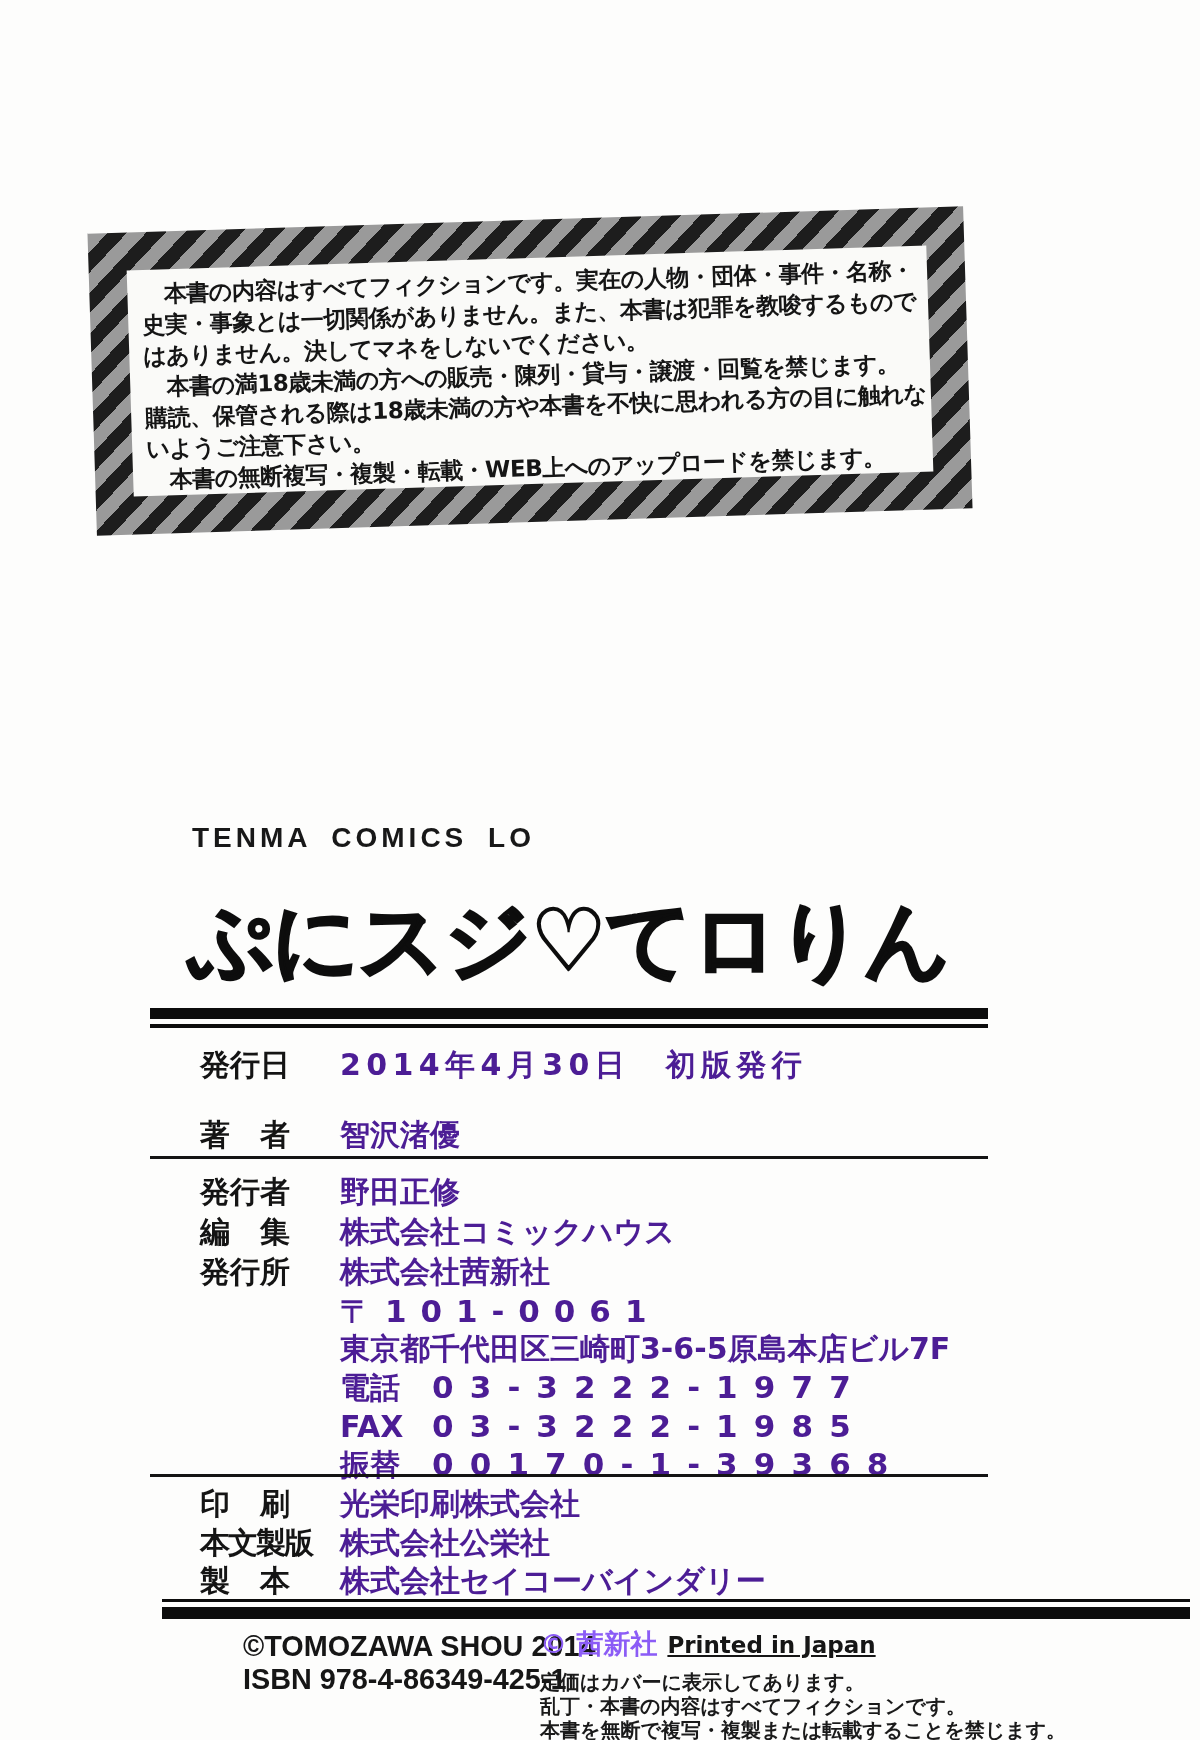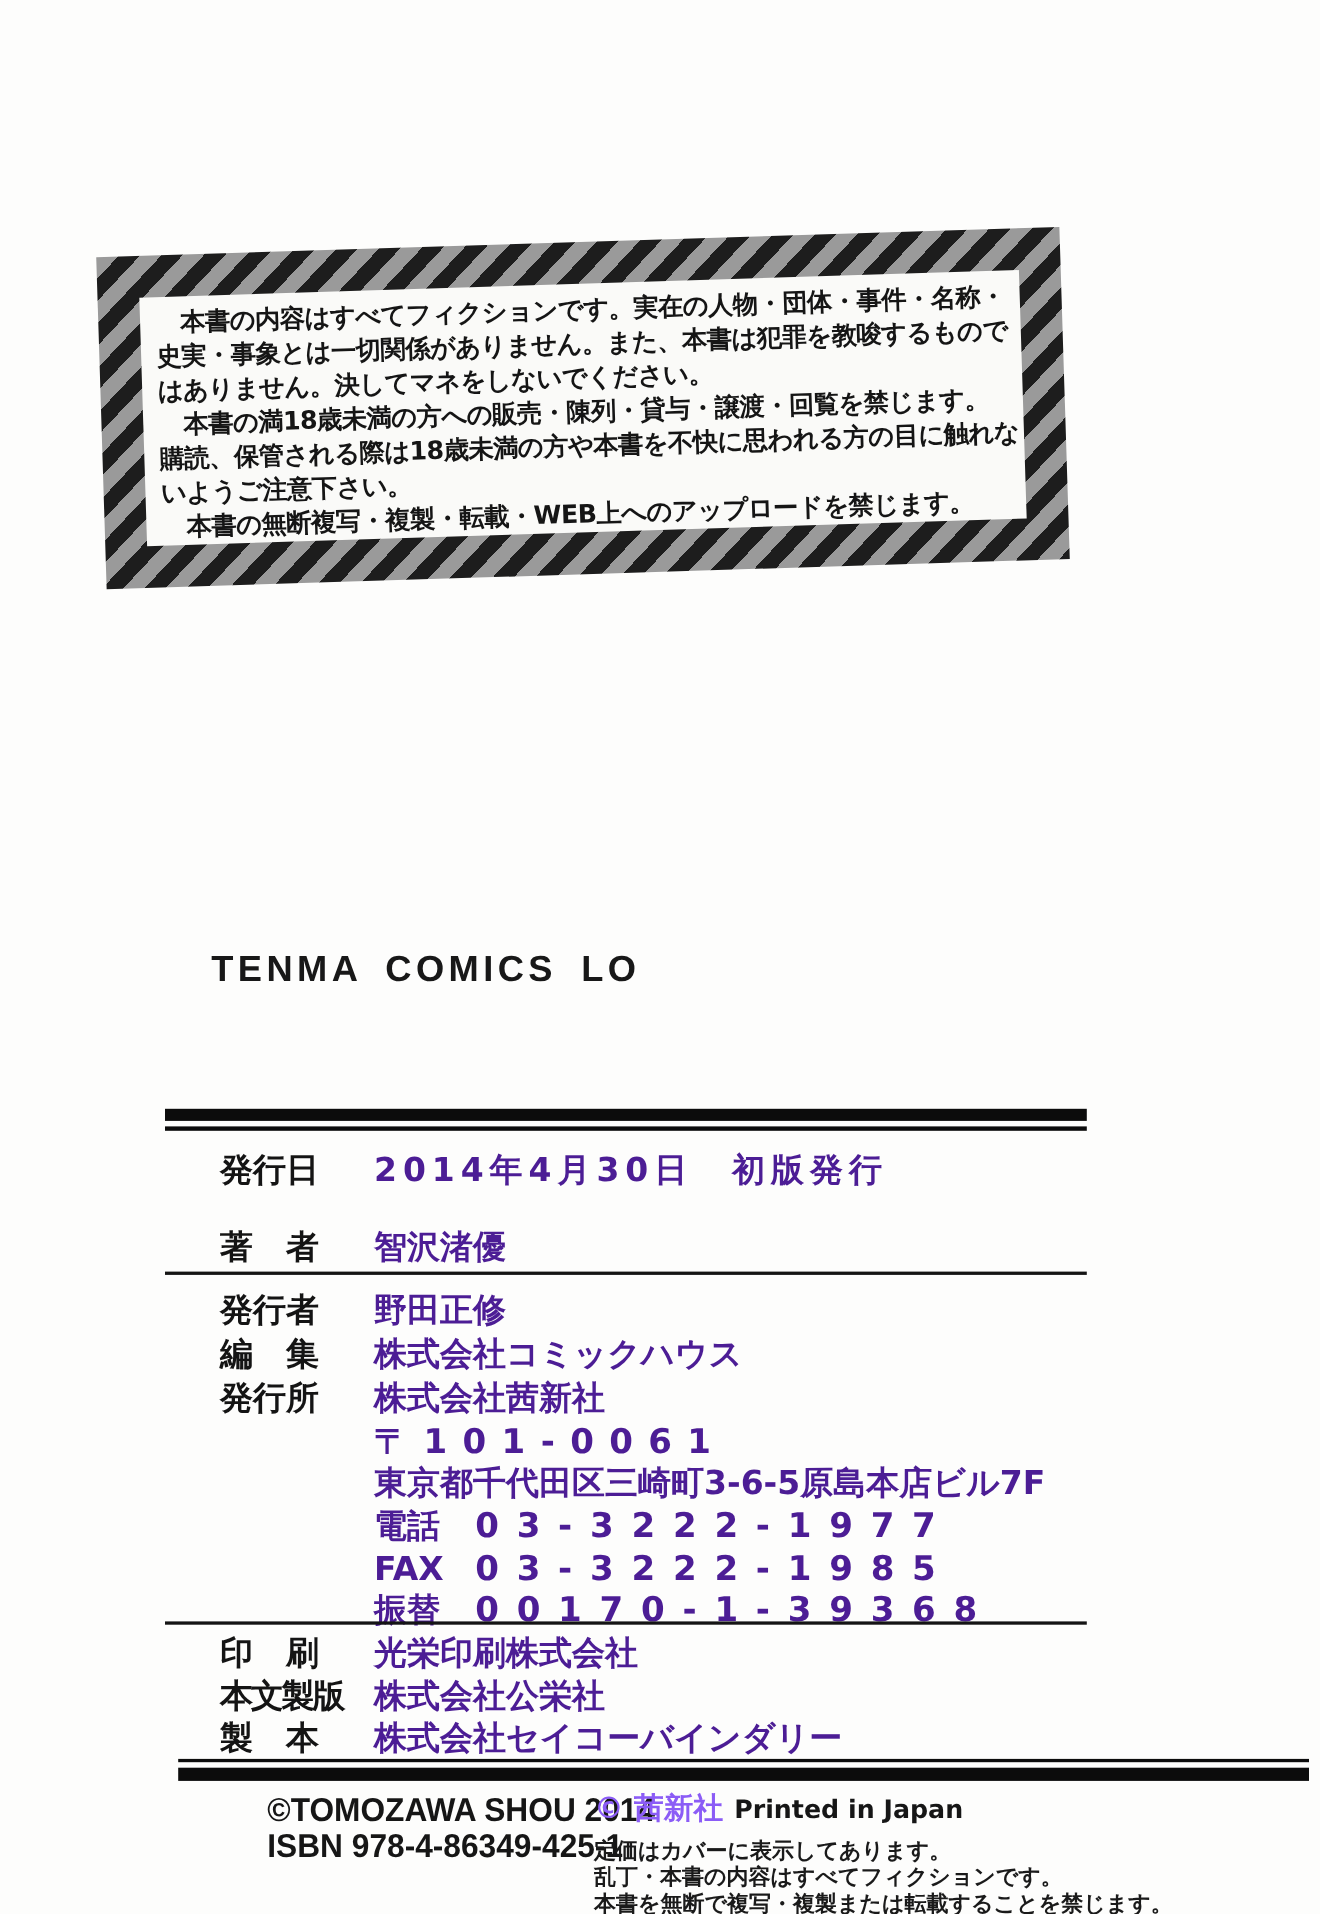--- a/index.html
+++ b/index.html
@@ -20,23 +20,23 @@
     width:100%; height:100%; background:#fafaf8; box-sizing:border-box;
     padding:9px 14px 0 14px;
   }
   .warn-line{
     font-size:23px; font-weight:bold; line-height:31px;
     letter-spacing:-0.5px; white-space:nowrap; color:#151515;
   }
 
   
   .series{
-    position:absolute; left:192px; top:862px;
+    position:absolute; left:192px; top:822px;
     font-family:"Liberation Sans","DejaVu Sans",sans-serif;
-    font-size:33px; font-weight:bold; letter-spacing:4px; word-spacing:9px;
+    font-size:28px; font-weight:bold; letter-spacing:4px; word-spacing:9px;
     color:#181818; white-space:nowrap;
   }
   .book-title{
     position:absolute; left:186px; top:893px;
     font-size:86px; font-weight:900; line-height:1.1;
     letter-spacing:-2px; color:#0d0d0d; white-space:nowrap;
     -webkit-text-stroke:2px #0d0d0d;
   }
 
   
@@ -69,21 +69,21 @@
 
   
   .foot-left{
     position:absolute; left:243px; top:1629px;
     font-family:"Liberation Sans","DejaVu Sans",sans-serif;
     font-size:30px; font-weight:bold; line-height:33px; color:#161616;
     transform:scaleX(0.96); transform-origin:left top; white-space:nowrap;
   }
   .foot-right{position:absolute; left:540px; top:1626px; white-space:nowrap;}
   .pub-copy{font-size:27px; font-weight:bold; color:#8b5cf6;}
-  .printed{font-size:23px; font-weight:bold; color:#161616; margin-left:10px;}
+  .printed{font-size:23px; font-weight:bold; color:#161616; margin-left:10px;text-decoration:underline;}
   .foot-notes{margin-top:8px;}
   .foot-note{font-size:20px; line-height:24px; color:#1a1a1a; font-weight:bold;}
 </style>
 </head>
 <body>
 
 <div class="page">
 
   <div class="warnbox">
     <div class="warnbox-inner">
@@ -91,20 +91,21 @@
       <div class="warn-line">史実・事象とは一切関係がありません。また、本書は犯罪を教唆するもので</div>
       <div class="warn-line">はありません。決してマネをしないでください。</div>
       <div class="warn-line">　本書の満18歳未満の方への販売・陳列・貸与・譲渡・回覧を禁じます。</div>
       <div class="warn-line">購読、保管される際は18歳未満の方や本書を不快に思われる方の目に触れな</div>
       <div class="warn-line">いようご注意下さい。</div>
       <div class="warn-line">　本書の無断複写・複製・転載・WEB上へのアップロードを禁じます。</div>
     </div>
   </div>
 
   <div class="series">TENMA COMICS LO</div>
+  <div class="book-title">ぷにスジ♡てロりん</div>
 
   <div class="title-rule">
     <div class="rule-thick"></div>
     <div class="rule-thin"></div>
   </div>
 
   <div class="row" style="top:1045px">
     <span class="lbl">発行日</span>
     <span class="val spread">2014年4月30日　初版発行</span>
   </div>

